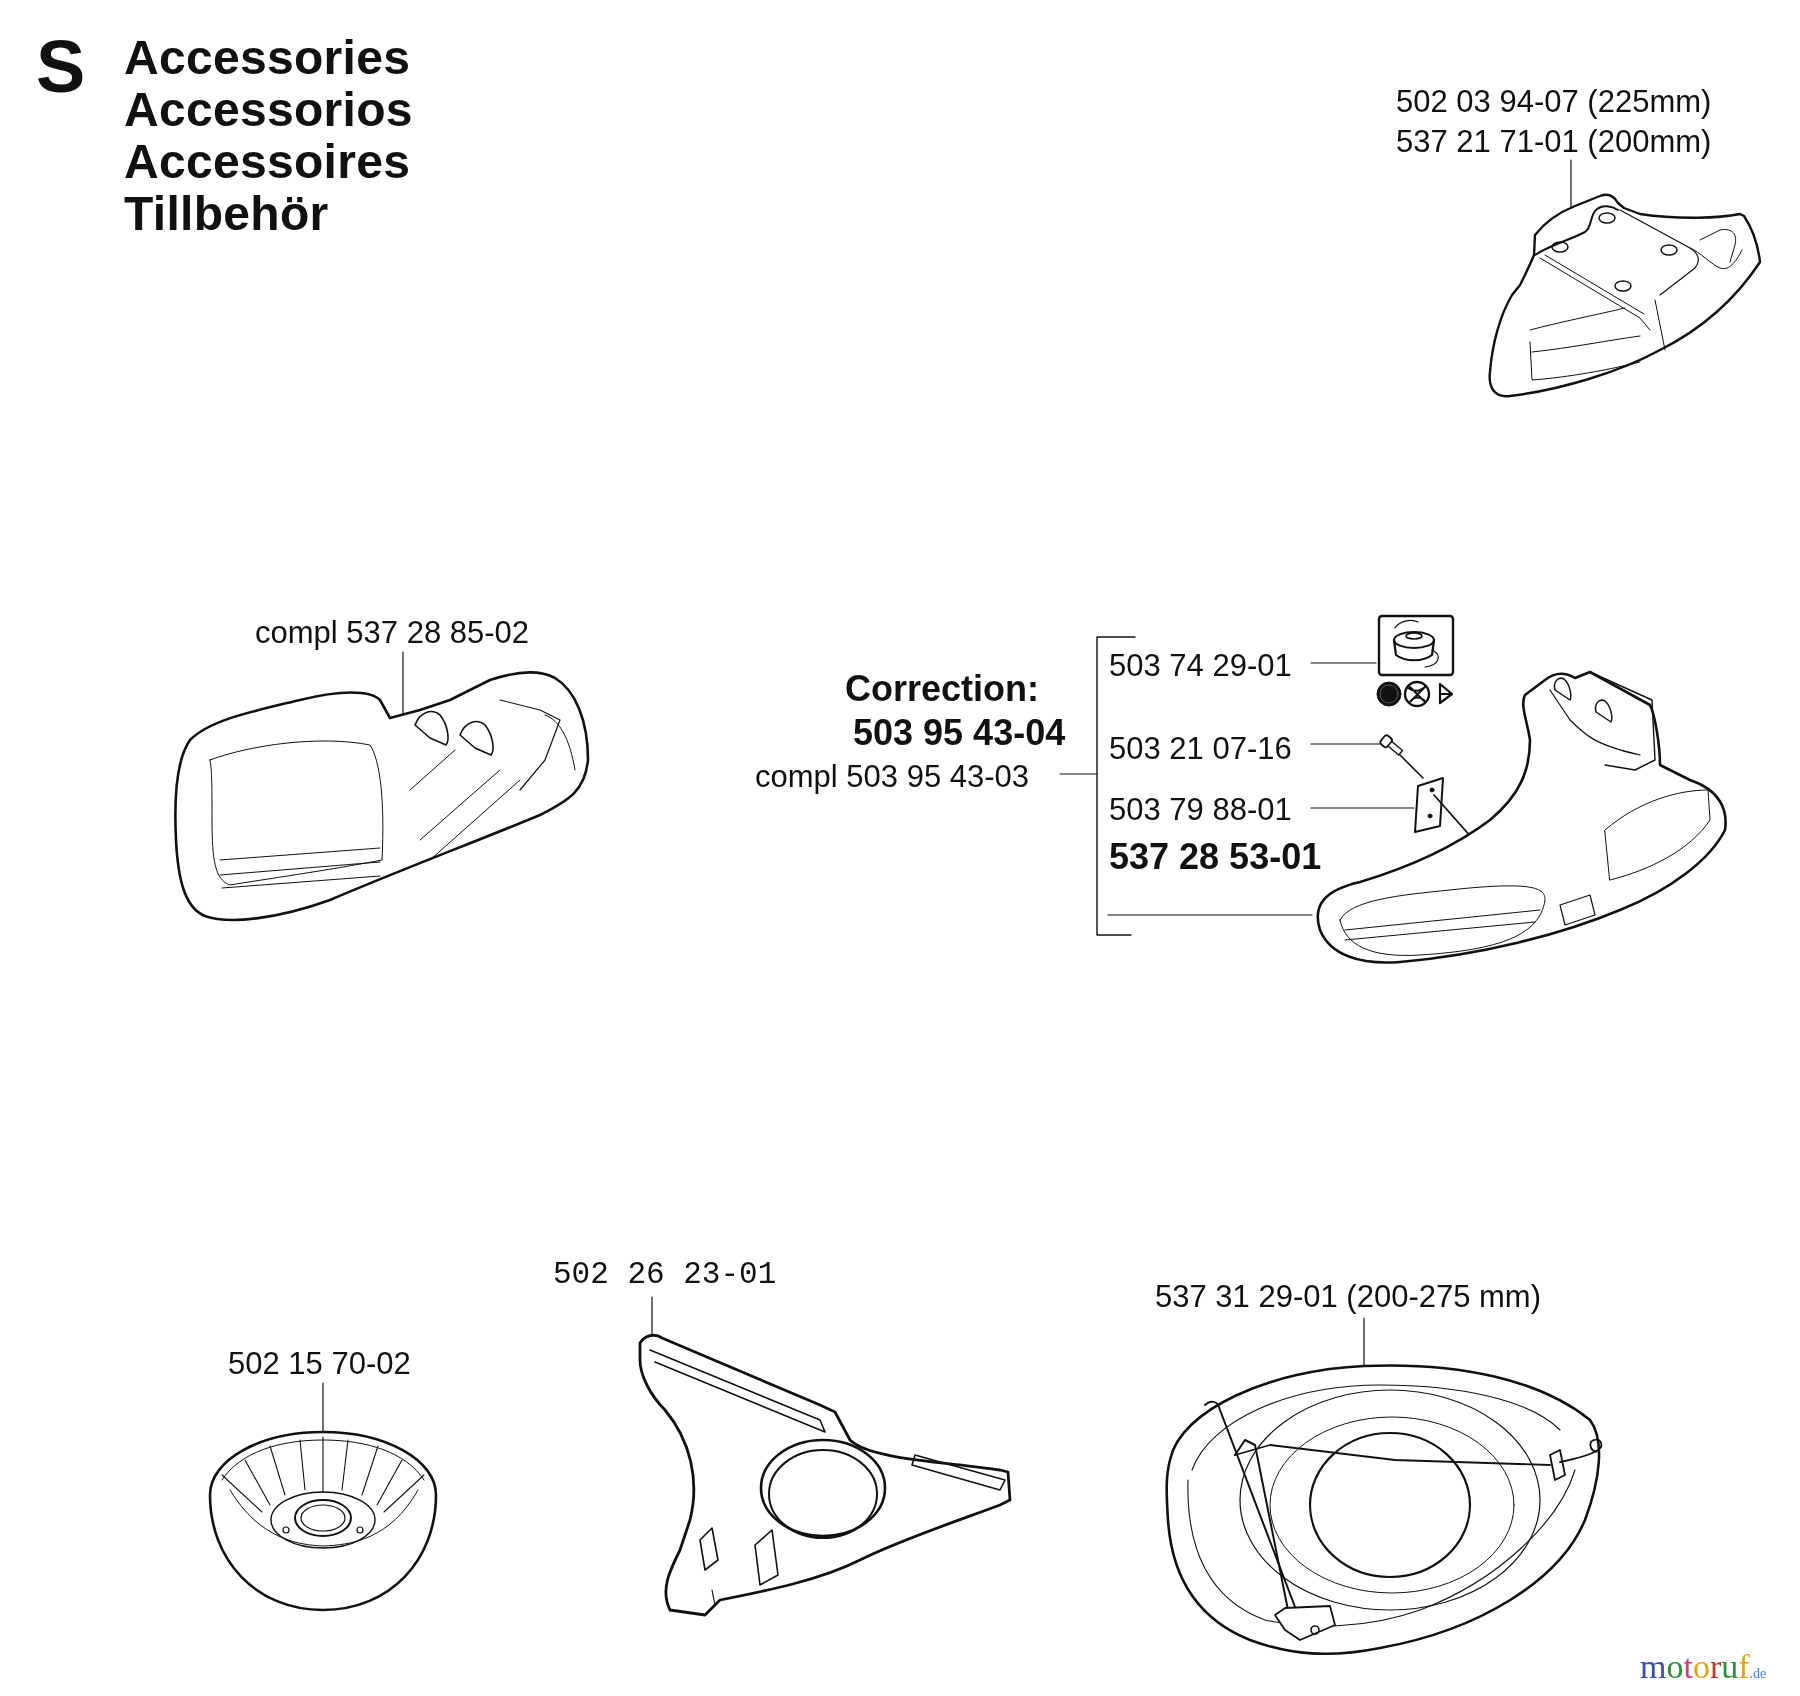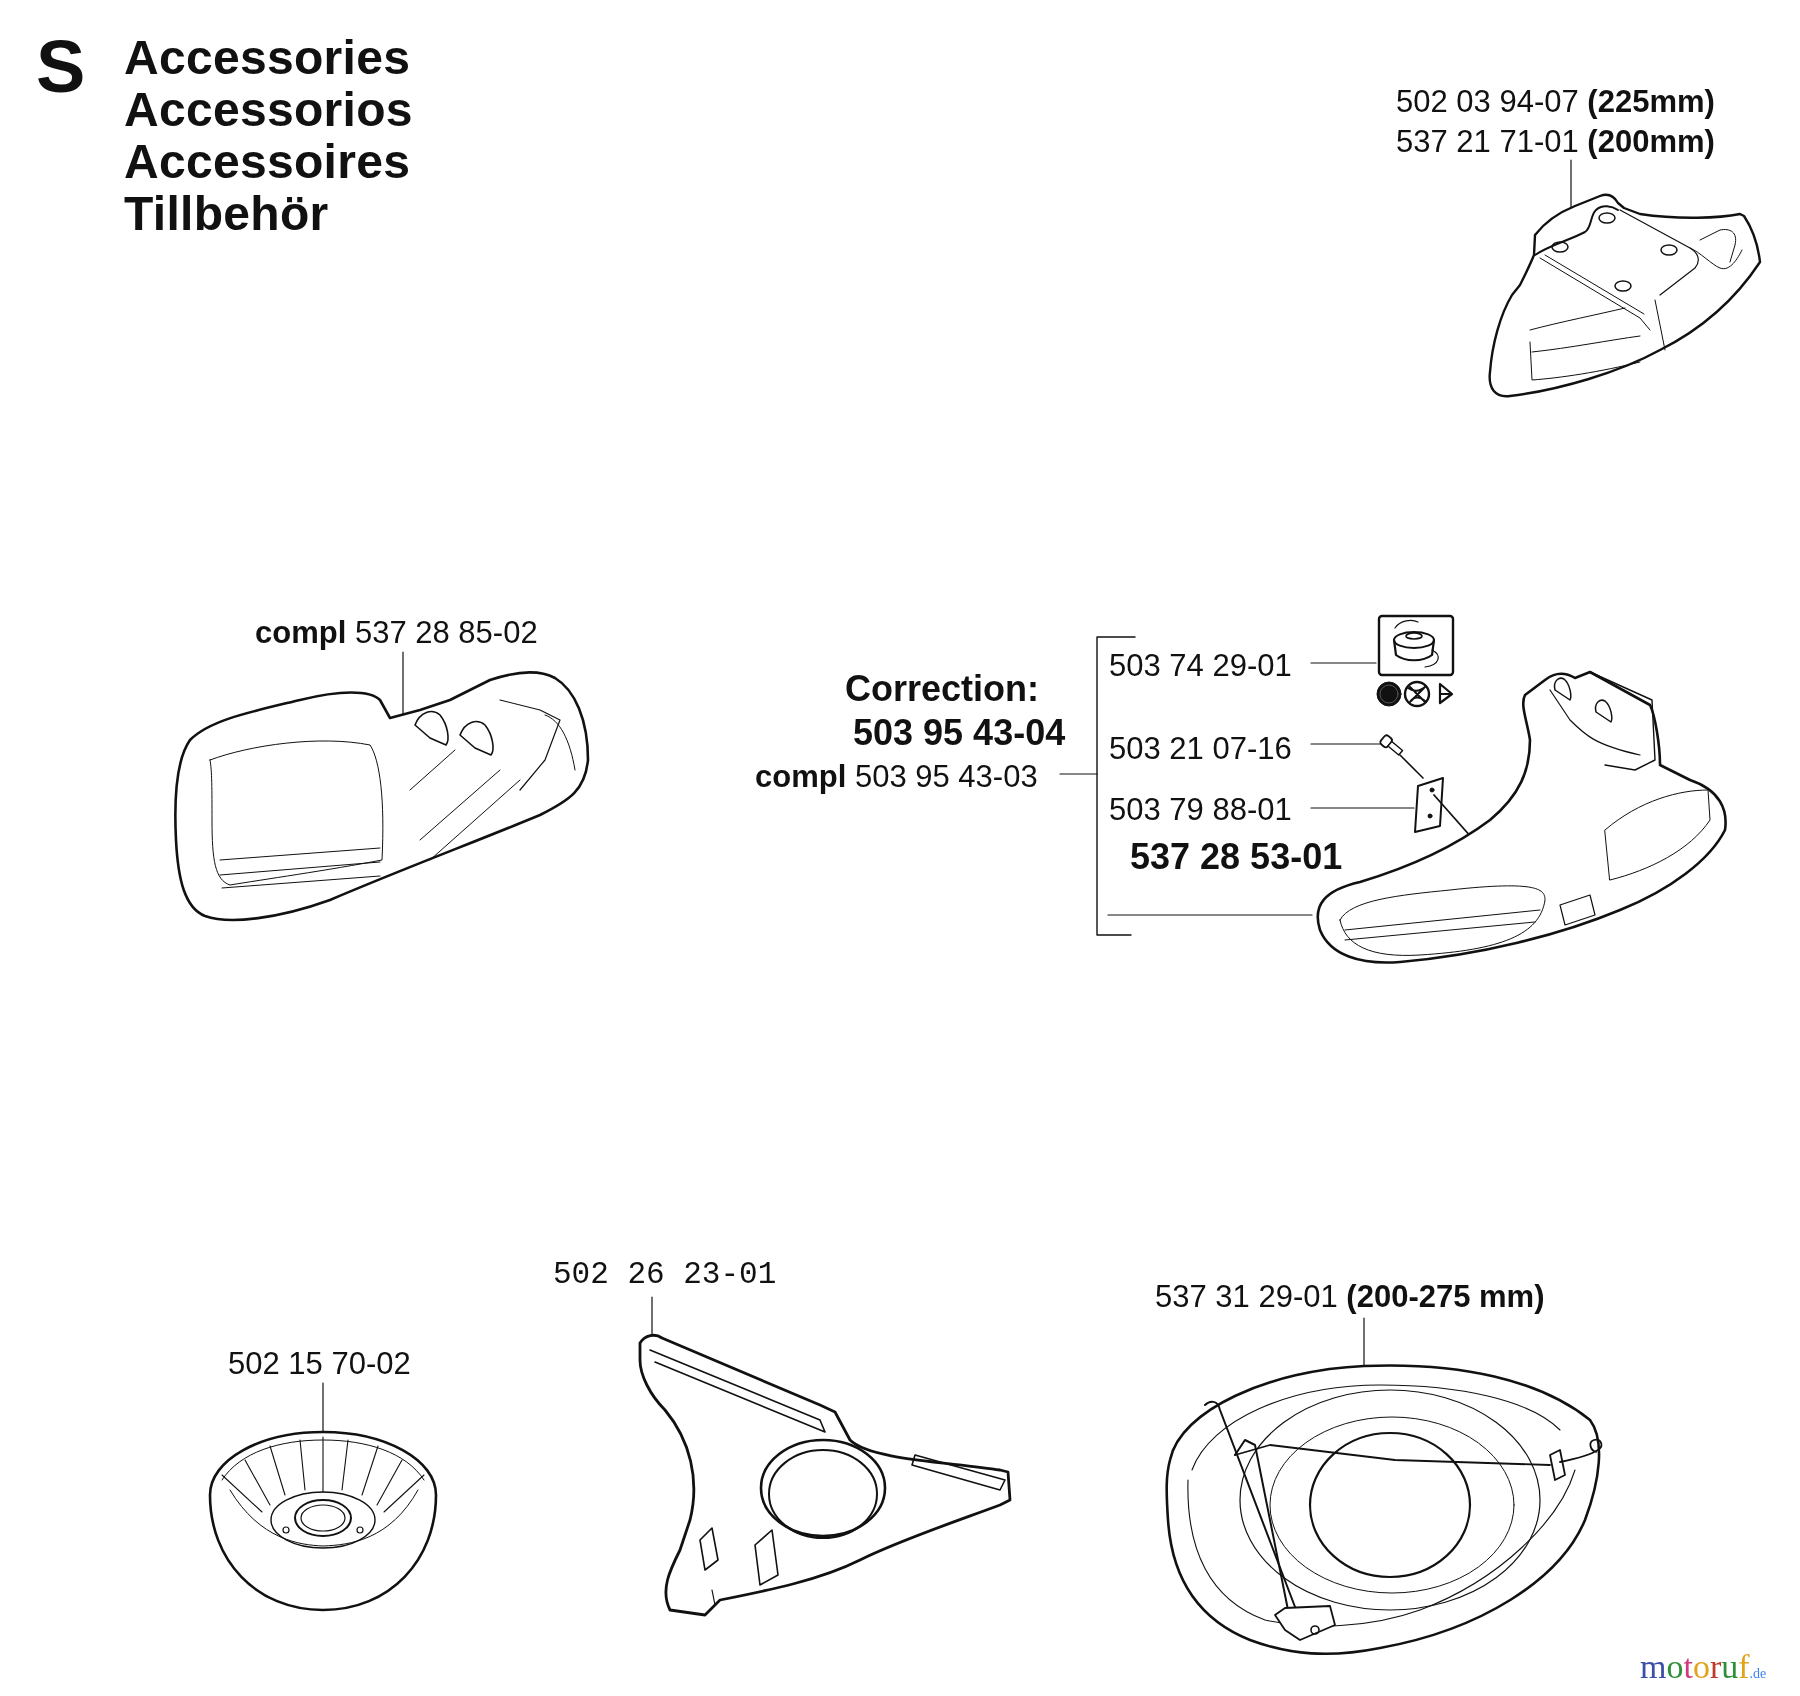--- a/index.html
+++ b/index.html
@@ -3,21 +3,21 @@
 <meta charset="utf-8">
 <style>
   html, body { margin: 0; padding: 0; background: #ffffff; }
   body { width: 1800px; height: 1696px; position: relative; overflow: hidden;
          font-family: "Liberation Sans", sans-serif; color: #111; }
   .abs { position: absolute; white-space: nowrap; }
   .section-letter { left: 36px; top: 30px; font-size: 74px; font-weight: bold; line-height: 1; }
   .titles { left: 124px; top: 32px; }
   .titles div { font-size: 48px; font-weight: bold; line-height: 52px; letter-spacing: 0.3px; }
   .pn { font-size: 31px; line-height: 1; }
-  .pn b { font-weight: bold; }
+  .pn b { font-weight: normal; }
   .pn-bold-large { font-size: 36px; font-weight: bold; line-height: 1; }
   .corr { font-size: 36px; font-weight: bold; line-height: 1; }
   svg.draw { position: absolute; left: 0; top: 0; }
   .watermark { left: 1640px; top: 1648px; font-family: "Liberation Serif", serif; font-size: 34px; }
   .watermark span { display: inline-block; }
   .wm-de { font-size: 14px; color: #3b82f6; }
 </style>
 </head>
 <body>
 
@@ -167,21 +167,21 @@
 <div class="abs corr" style="left:845px; top:671px;">Correction:</div>
 <div class="abs corr" style="left:845px; top:715px;margin-left:8px;">503 95 43-04</div>
 <div class="abs pn" style="left:755px; top:761px;">
   <b>compl</b>
   <span>503 95 43-03</span>
 </div>
 
 <div class="abs pn" style="left:1109px; top:650px;">503 74 29-01</div>
 <div class="abs pn" style="left:1109px; top:733px;">503 21 07-16</div>
 <div class="abs pn" style="left:1109px; top:794px;">503 79 88-01</div>
-<div class="abs pn-bold-large" style="left:1109px; top:839px;margin-left:21px;">537 28 53-01</div>
+<div class="abs pn-bold-large" style="left:1109px; top:839px;">537 28 53-01</div>
 
 <div class="abs pn" style="left:228px; top:1348px;">502 15 70-02</div>
 <div class="abs pn" style="left:553px; top:1259px;font-family:Liberation Mono, monospace;">502 26 23-01</div>
 <div class="abs pn" style="left:1155px; top:1281px;">
   <span>537 31 29-01</span>
   <b>(200-275 mm)</b>
 </div>
 
 <div class="abs watermark">
   <span style="color: rgb(59, 79, 168);">m</span><span style="color: rgb(47, 143, 58);">o</span><span style="color: rgb(210, 58, 122);">t</span><span style="color: rgb(226, 162, 26);">o</span><span style="color: rgb(192, 57, 43);">r</span><span style="color: rgb(47, 143, 58);">u</span><span style="color: rgb(226, 162, 26);">f</span><span class="wm-de">.de</span>

